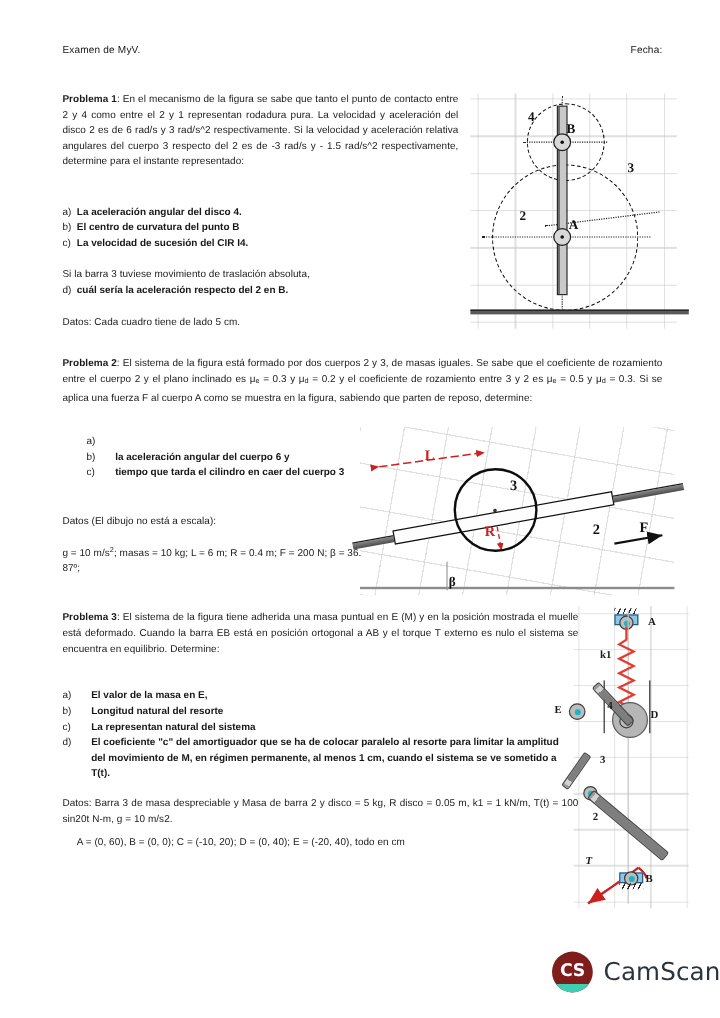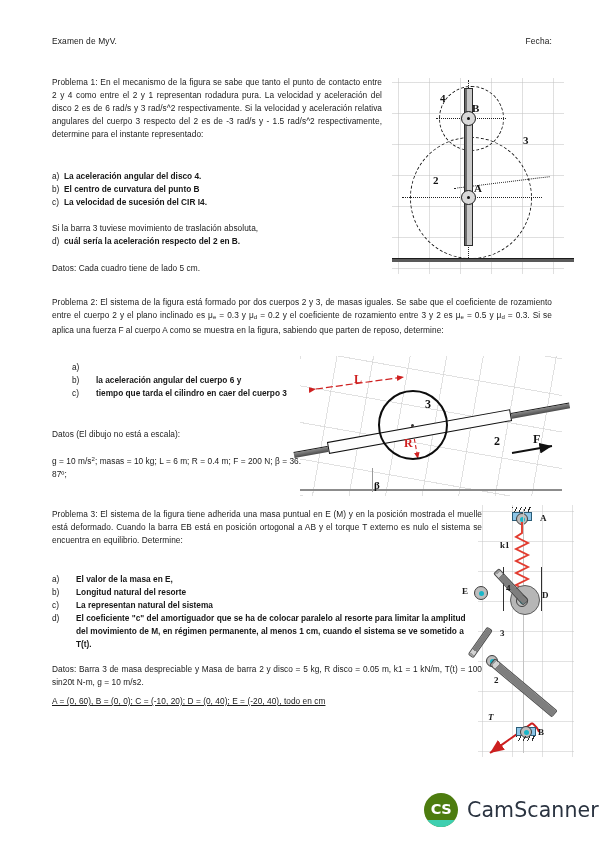--- a/index.html
+++ b/index.html
@@ -34,21 +34,21 @@
   }
 
   
   .txt {
     position: absolute;
     font-size: 8.3px;
     line-height: 13.1px;
     letter-spacing: .05px;
     color: #1a1a1a;
   }
-  .txt b { font-weight: normal; }
+  .txt b { font-weight: bold; }
   .just { text-align: justify; }
   .lbl { font-weight: bold; }
   .it { font-style: italic; }
   sub {
     font-size: 6.1px;
     vertical-align: -1.4px;
   }
   sup {
     font-size: 6.1px;
     vertical-align: 3px;
@@ -278,25 +278,26 @@
     left: 424px;
     top: 793px;
     display: flex;
     align-items: center;
     gap: 9px;
   }
   .cs-mark {
     position: relative;
     width: 34px; height: 34px;
     border-radius: 17px;
-    background: #4d7c0f;
+    background: #7f1d1d;
     overflow: hidden;
     display: flex;
     align-items: center;
     justify-content: center;
+    margin-left: 36px;
   }
   .cs-mark .cs-txt {
     color: #ffffff;
     font-size: 14.5px;
     font-weight: bold;
     letter-spacing: -.4px;
     margin-top: -3px;
     font-family: "DejaVu Sans", sans-serif;
   }
   .cs-mark .cs-bar {
@@ -458,21 +459,21 @@
       <span class="bd">La representan natural del sistema</span>
     </div>
     <div class="row">
       <span class="mk">d)</span>
       <span class="bd" style="width:380px;">El coeficiente "c" del amortiguador que se ha de colocar paralelo al resorte para limitar la amplitud del movimiento de M, en régimen permanente, al menos 1 cm, cuando el sistema se ve sometido a T(t).</span>
     </div>
   </div>
 
   <div class="txt just" style="left:52px; top:663px; width:430px;">Datos:  Barra 3 de masa despreciable y Masa de barra 2 y disco = 5 kg, R disco = 0.05 m, k1 = 1 kN/m, T(t) = 100 sin20t N-m, g = 10 m/s2.</div>
 
-  <div class="txt" style="left:52px; top:695px; width:430px;text-decoration:underline;">A = (0, 60), B = (0, 0); C = (-10, 20); D = (0, 40); E = (-20, 40), todo en cm</div>
+  <div class="txt" style="left:64px; top:695px; width:430px;">A = (0, 60), B = (0, 0); C = (-10, 20); D = (0, 40); E = (-20, 40), todo en cm</div>
 
 
   <div class="fig3">
     <div class="grid"></div>
 
     <div class="hatch" style="left:34px; top:2px;"></div>
     <div class="support" style="left:34px; top:7px;"></div>
     <div class="joint" style="left:38px; top:8px;"></div>
 
     <div class="railv" style="left:25px; top:62px; height:44px;"></div>

